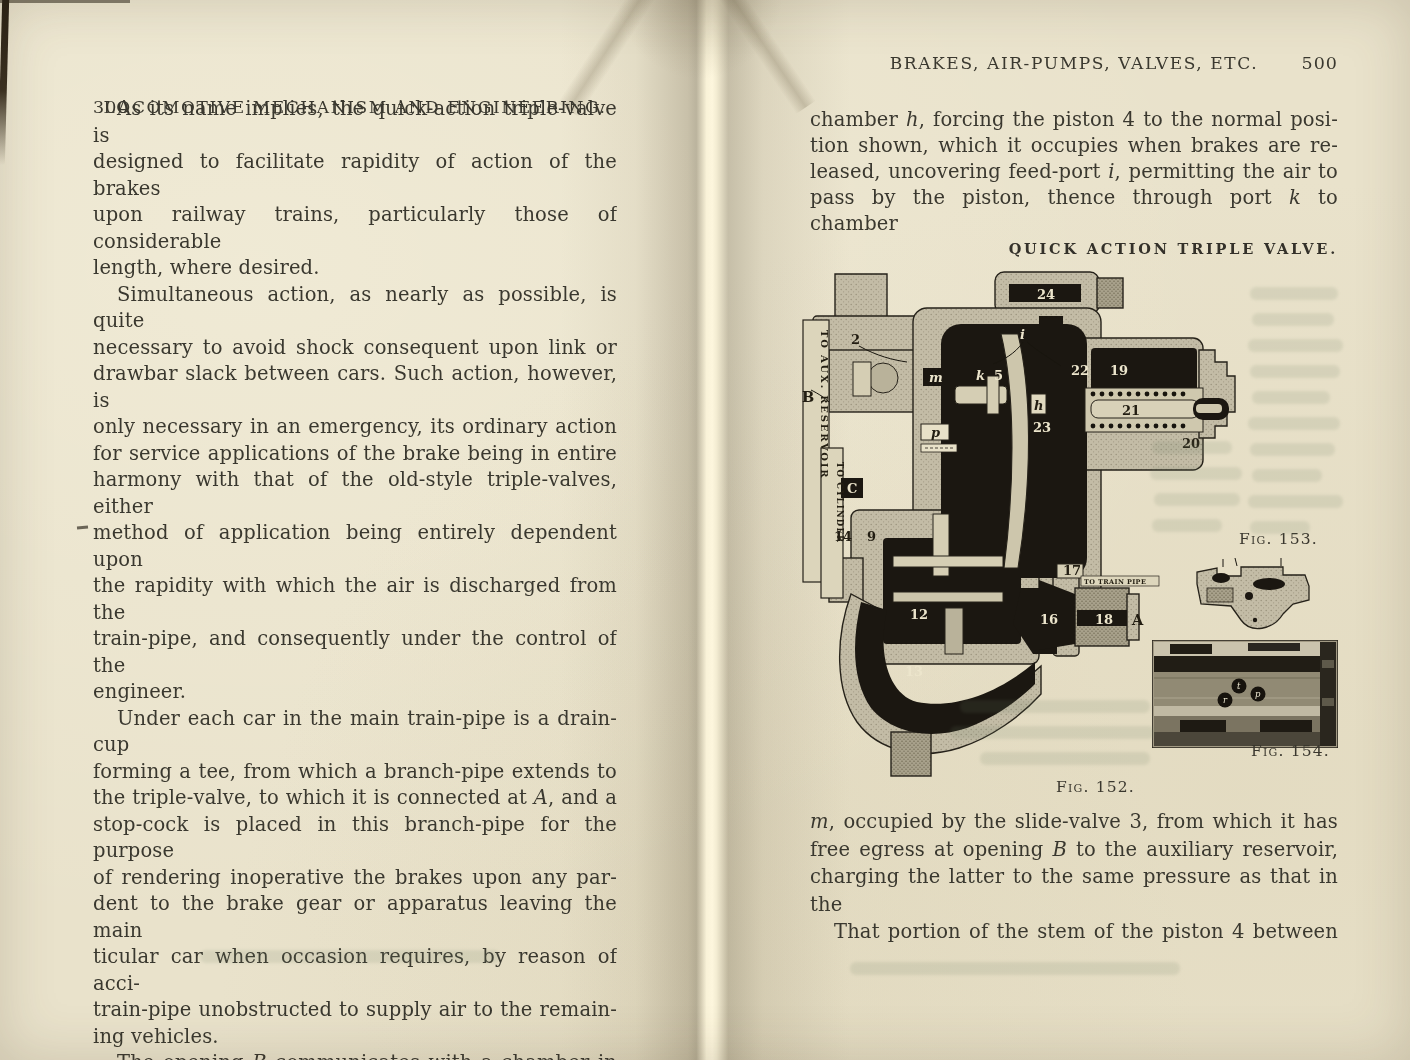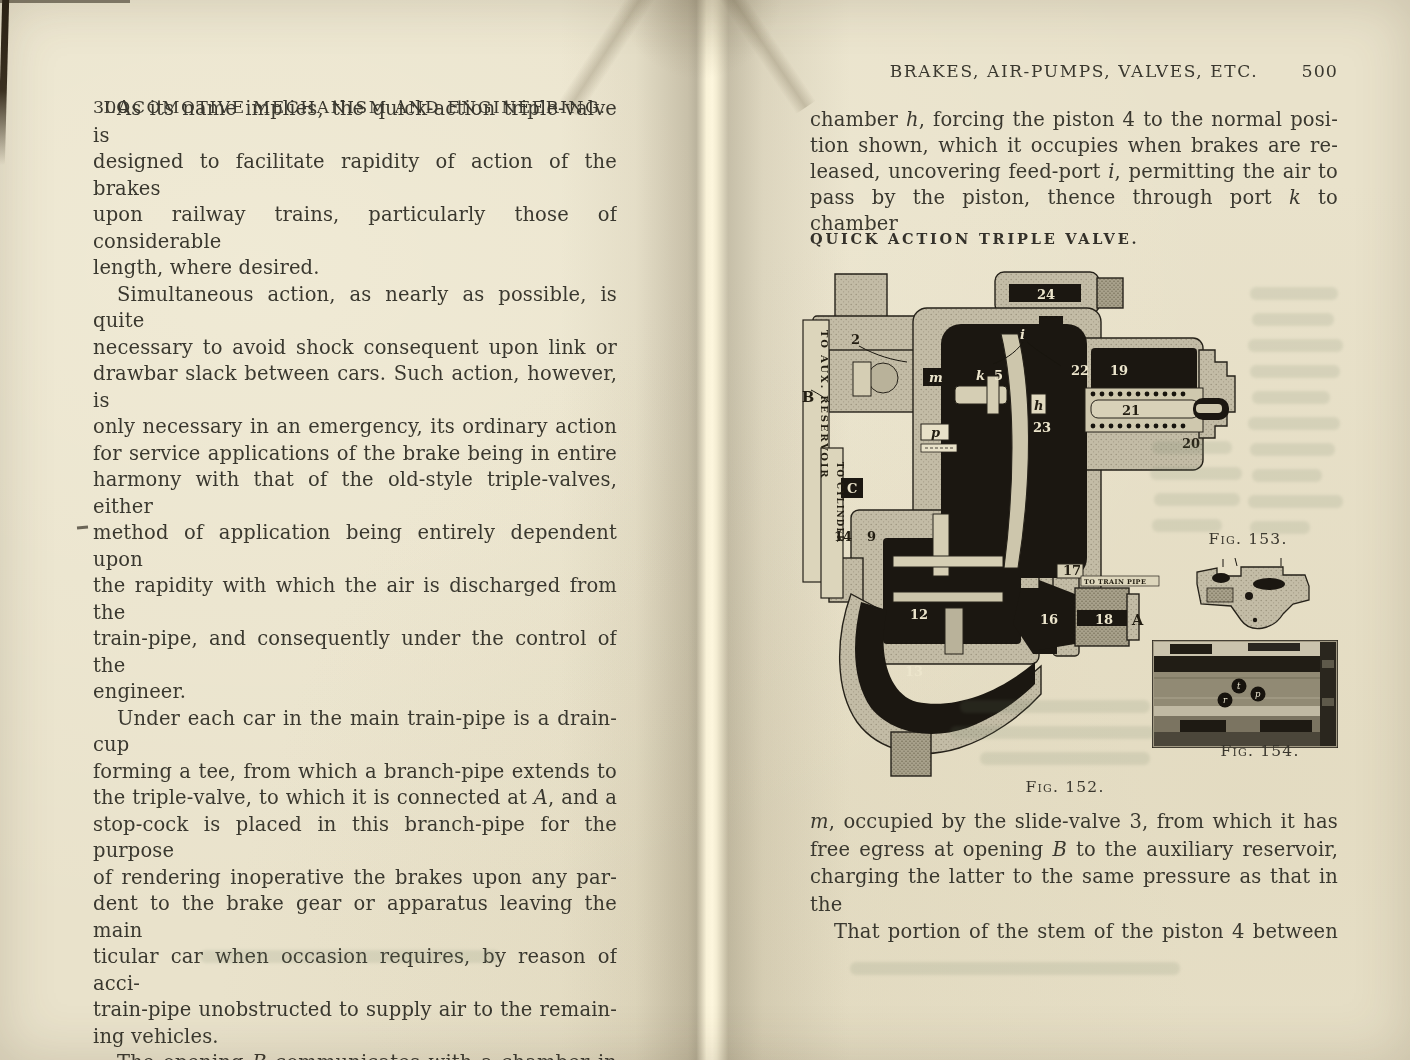--- a/index.html
+++ b/index.html
@@ -43,23 +43,23 @@
 
   
   .textcol{position:absolute;font-size:19.5px;letter-spacing:0.15px;}
   .pline{text-align:justify;text-align-last:justify;white-space:normal;overflow:hidden;}
   .pline.lastline{text-align-last:left;}
   .pline.indent{text-indent:24px;}
   .lh-left{line-height:26.5px;}
   .lh-rtop{line-height:26px;}
   .lh-rbot{line-height:27.6px;}
 
-  .fig-heading{position:absolute;left:810px;top:230px;width:528px;text-align:left;
+  .fig-heading{position:absolute;left:810px;top:240px;width:528px;text-align:right;
      font-size:14.5px;font-weight:bold;letter-spacing:2.8px;color:#34312a;}
-  .figcap{position:absolute;width:140px;text-align:center;font-size:15.5px;
+  .figcap{position:absolute;width:140px;text-align:right;font-size:15.5px;
      font-variant:small-caps;letter-spacing:1.2px;color:#3a372e;}
 
   
   .ghost{position:absolute;height:13px;border-radius:6px;background:#6d7f63;
          opacity:0.14;filter:blur(1.6px);}
 
   .margin-dash{position:absolute;left:77px;top:526px;width:11px;height:2.6px;
      background:#4a4538;opacity:0.8;transform:rotate(-4deg);}
 
   svg.fig{position:absolute;}
@@ -113,21 +113,21 @@
         <div class="pline">dent to the brake gear or apparatus leaving the main</div>
         <div class="pline">ticular car when occasion requires, by reason of acci-</div>
         <div class="pline">train-pipe unobstructed to supply air to the remain-</div>
         <div class="pline lastline">ing vehicles.</div>
         <div class="pline indent">The opening <i>B</i> communicates with a chamber in</div>
       </div>
     <div class="margin-dash"></div>
   </div>
 
   <div>
-    <div class="runhead" style="left:810px;top:61px;width:528px;">
+    <div class="runhead" style="left:810px;top:53px;width:528px;">
       <span class="runtitle">BRAKES, AIR-PUMPS, VALVES, ETC.</span>
       <span class="pagenum" style="right:0;">500</span>
     </div>
 
     <div class="textcol lh-rtop" style="left:810px;top:107px;width:528px;">
         <div class="pline">chamber <i>h</i>, forcing the piston 4 to the normal posi-</div>
         <div class="pline">tion shown, which it occupies when brakes are re-</div>
         <div class="pline">leased, uncovering feed-port <i>i</i>, permitting the air to</div>
         <div class="pline">pass by the piston, thence through port <i>k</i> to chamber</div>
       </div>

